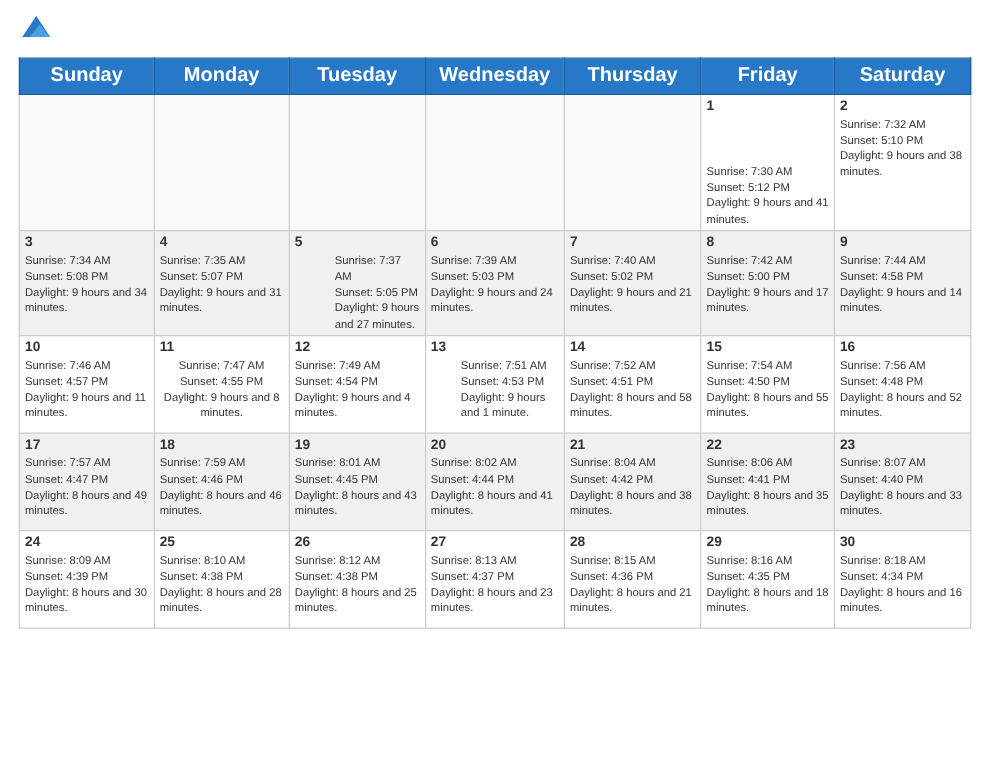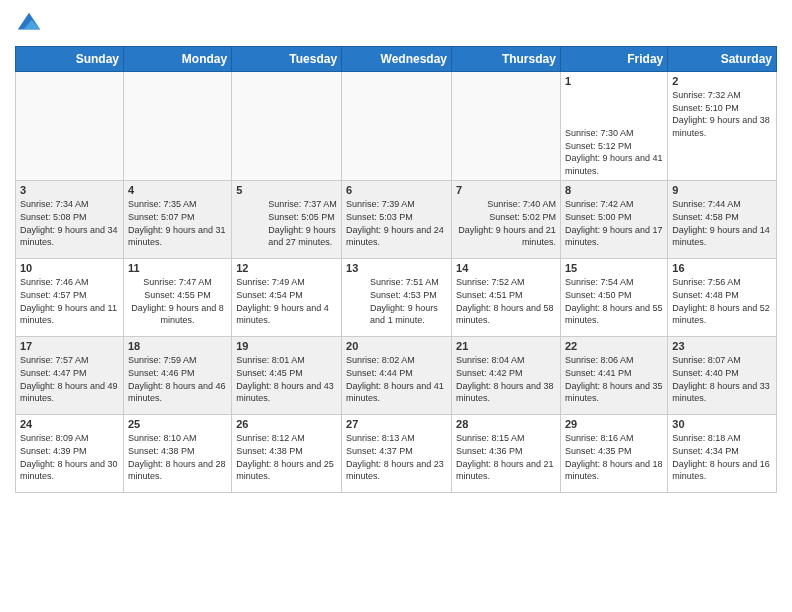--- a/index.html
+++ b/index.html
@@ -57,24 +57,24 @@
       font-size: 14px;
       color: #555;
     }
     .calendar {
       width: 100%;
       border-collapse: collapse;
     }
     .calendar th {
       background: #2878c8;
       color: #fff;
-      font-size: 12px;
+      font-size: 16px;
       font-weight: bold;
       padding: 5px 4px;
-      text-align: right;
+      text-align: center;
       border: 1px solid #1a5fa0;
     }
     .calendar td {
       vertical-align: top;
       border: 1px solid #ccc;
       padding: 3px 4px;
       width: 113px;
       font-size: 9.5px;
       color: #333;
       background: #fff;
@@ -171,21 +171,21 @@
 Daylight: 9 hours and 27 minutes.</div>
           </td>
           <td class="shaded">
             <span class="day-number">6</span>
             <div class="day-info" style="white-space: pre-line;">Sunrise: 7:39 AM
 Sunset: 5:03 PM
 Daylight: 9 hours and 24 minutes.</div>
           </td>
           <td class="shaded">
             <span class="day-number">7</span>
-            <div class="day-info" style="white-space: pre-line; text-align: right;">Sunrise: 7:40 AM
+            <div class="day-info" style="white-space: pre-line;">Sunrise: 7:40 AM
 Sunset: 5:02 PM
 Daylight: 9 hours and 21 minutes.</div>
           </td>
           <td class="shaded">
             <span class="day-number">8</span>
             <div class="day-info" style="white-space: pre-line;">Sunrise: 7:42 AM
 Sunset: 5:00 PM
 Daylight: 9 hours and 17 minutes.</div>
           </td>
           <td class="shaded">

